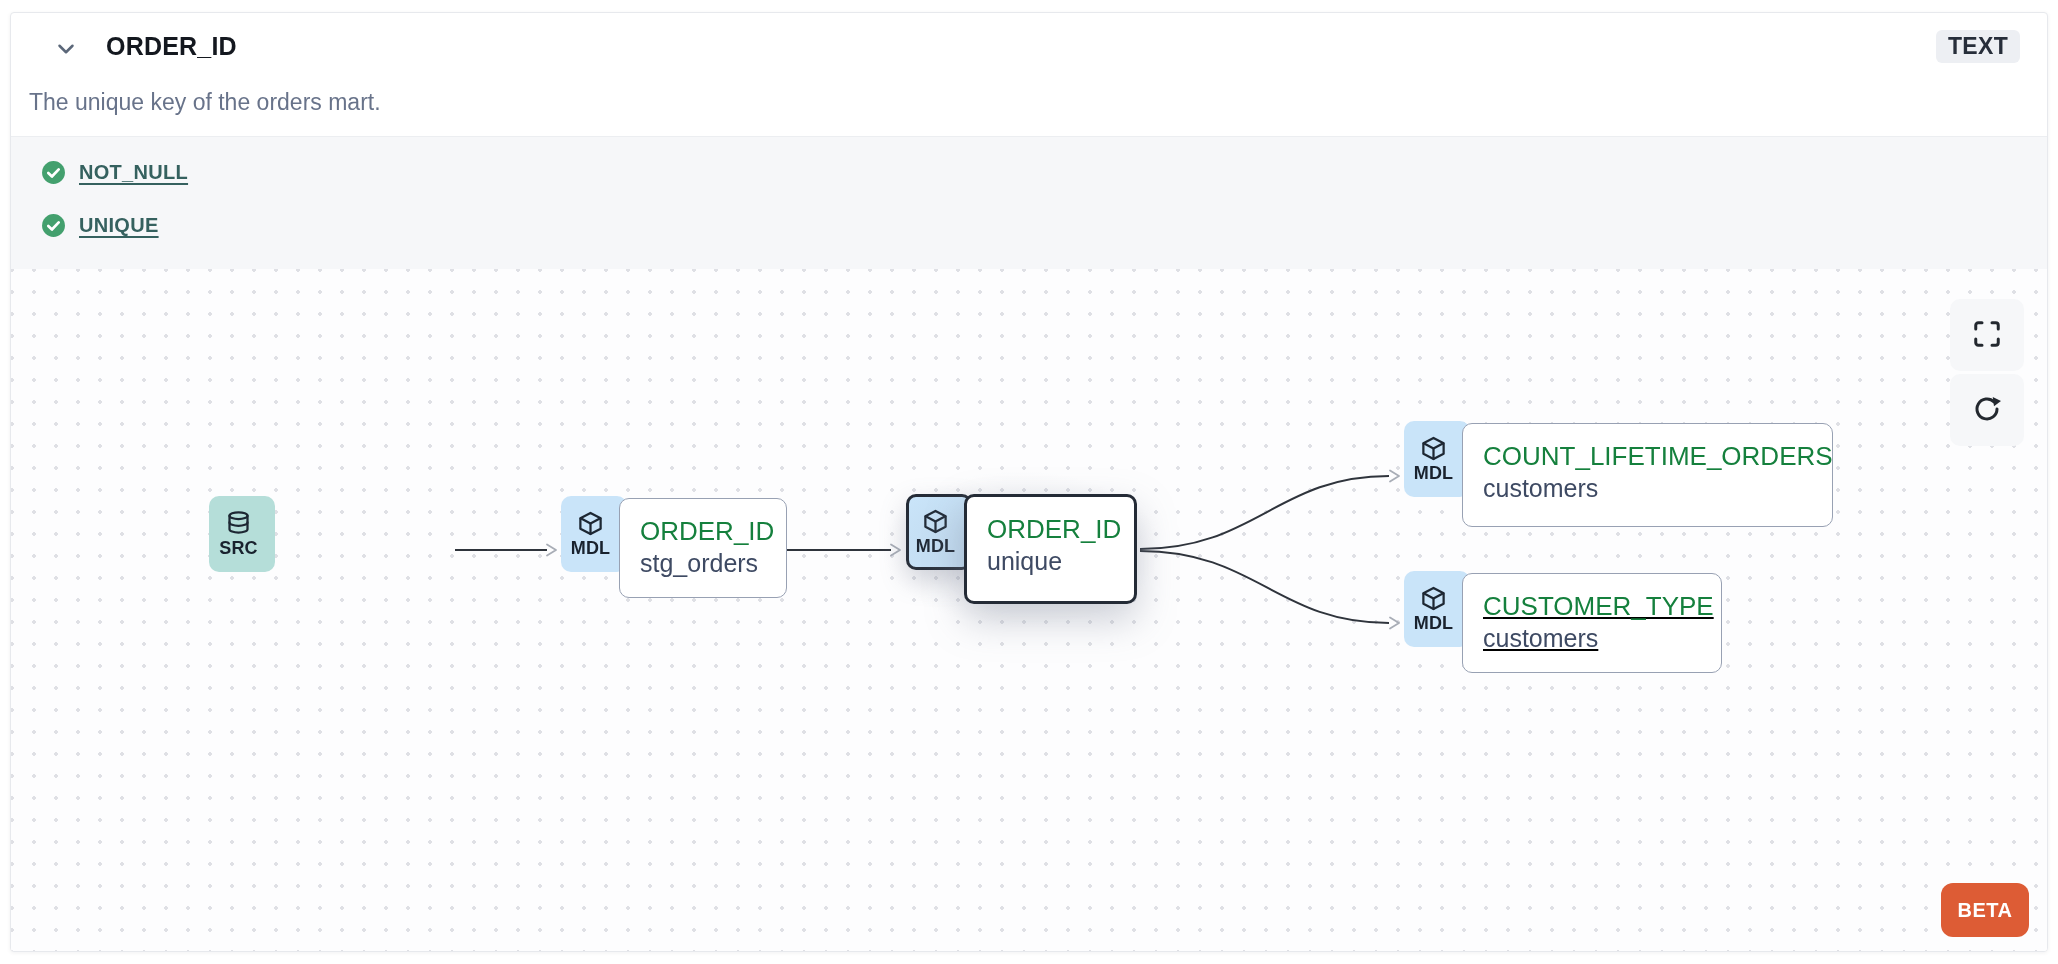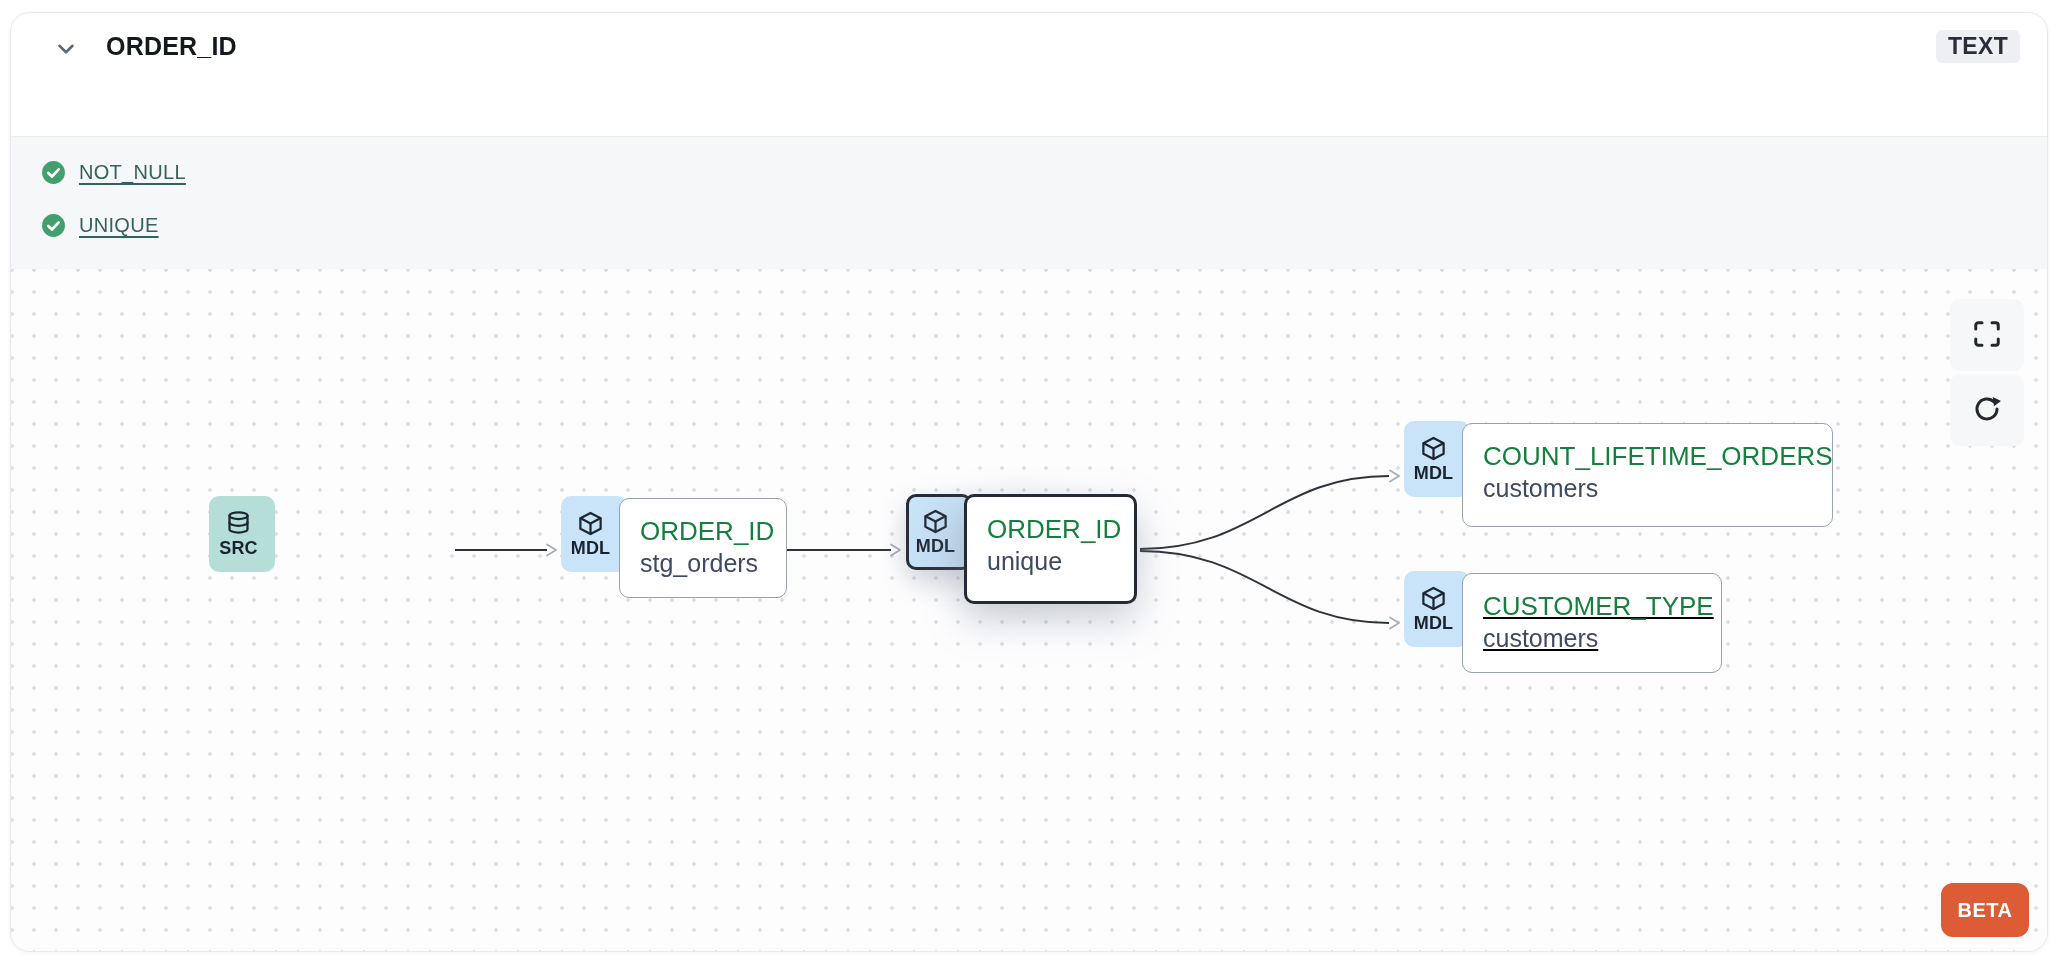--- a/index.html
+++ b/index.html
@@ -1,38 +1,38 @@
 <!DOCTYPE html>
 <html><head>
 <meta charset="utf-8">
 <style>
   * { margin:0; padding:0; box-sizing:border-box; }
   html,body { width:2058px; height:964px; background:#ffffff;
     font-family:"Liberation Sans", sans-serif; }
   .card { position:absolute; left:10px; top:12px; width:2038px; height:940px;
-    background:#fff; border:1px solid #e7e9ed; border-radius:20px;
+    background:#fff; border:1px solid #e7e9ed; border-radius:4px;
     box-shadow:0 1px 4px rgba(20,25,35,.06); overflow:hidden; }
 
   
   .chev-btn { position:absolute; left:40px; top:22px; width:30px; height:30px;
     display:flex; align-items:center; justify-content:center; cursor:pointer; background:none; border:none; }
   .page-title { position:absolute; left:95px; top:19px; font-size:25px; font-weight:700;
     color:#14181f; letter-spacing:.2px; }
   .type-badge { position:absolute; right:27px; top:17px; height:33px; line-height:33px;
     padding:0 12px; background:#edeff3; border-radius:6px; font-size:23px; font-weight:600;
     color:#272e3a; letter-spacing:.3px; }
   .description { position:absolute; left:18px; top:76px; font-size:23px; color:#68738a; }
 
   
   .tests { position:absolute; left:0; top:123px; width:100%; height:133px;
     background:#f6f7f9; border-top:1px solid #eceef1; padding:23px 0 0 30px;
     display:flex; flex-direction:column; gap:28px; }
   .test-row { display:flex; align-items:center; gap:13px; width:max-content; cursor:pointer; }
   .test-icon { width:25px; height:25px; display:inline-flex; }
-  .test-label { font-size:20px; font-weight:400; color:#35615f; letter-spacing:.3px;
+  .test-label { font-size:20px; font-weight:700; color:#35615f; letter-spacing:.3px;
     text-decoration:underline; text-underline-offset:4px; text-decoration-thickness:1.5px; }
 
   
   .canvas { position:absolute; left:0; top:256px; width:2038px; height:684px;
     background-color:#fdfdfe;
     background-image:radial-gradient(circle, #dfe0e5 1.7px, transparent 1.8px);
     background-size:22px 22px; background-position:12px 12px; }
   .edges { position:absolute; left:0; top:0; width:100%; height:100%; pointer-events:none; }
 
   
@@ -77,20 +77,21 @@
 
   <button class="chev-btn">
     <span>
       <svg width="26" height="26" viewBox="0 0 24 24" fill="none" stroke="#5b6779" stroke-width="2.3" stroke-linecap="round" stroke-linejoin="round">
           <polyline points="6 9 12 15 18 9"></polyline>
         </svg>
     </span>
   </button>
   <div class="page-title">ORDER_ID</div>
   <div class="type-badge">TEXT</div>
+  <div class="description">The unique key of the orders mart.</div>
 
   <div class="tests">
     <div class="test-row">
       <span class="test-icon">
         <svg viewBox="0 0 24 24" width="25" height="25">
             <circle cx="12" cy="12" r="11" fill="#43A06E"></circle>
             <polyline points="7 12.5 10.5 15.8 17 9" fill="none" stroke="#fff" stroke-width="2.6" stroke-linecap="round" stroke-linejoin="round"></polyline>
           </svg>
       </span>
       <span class="test-label">NOT_NULL</span>

